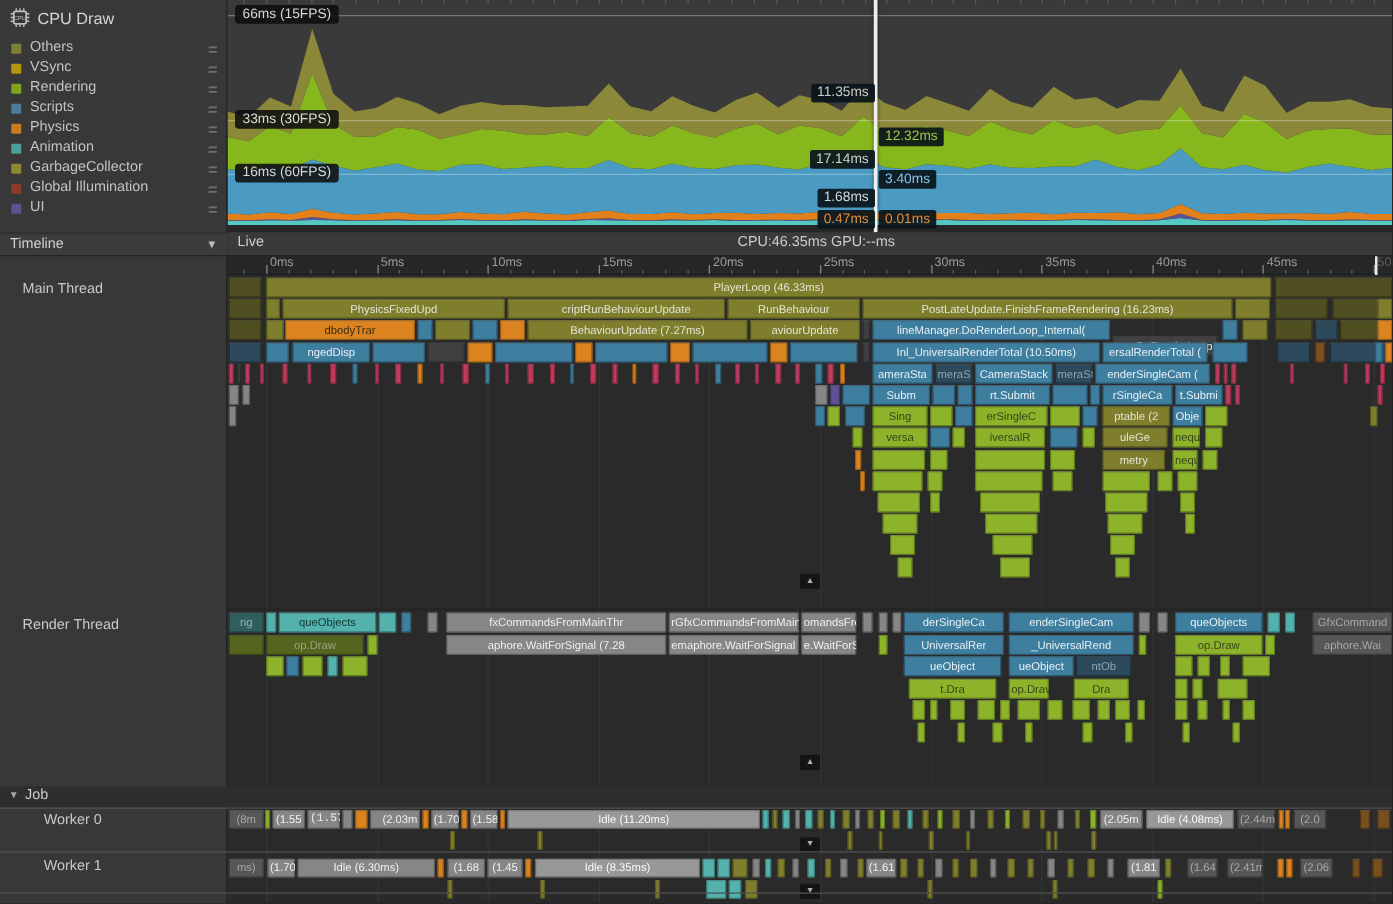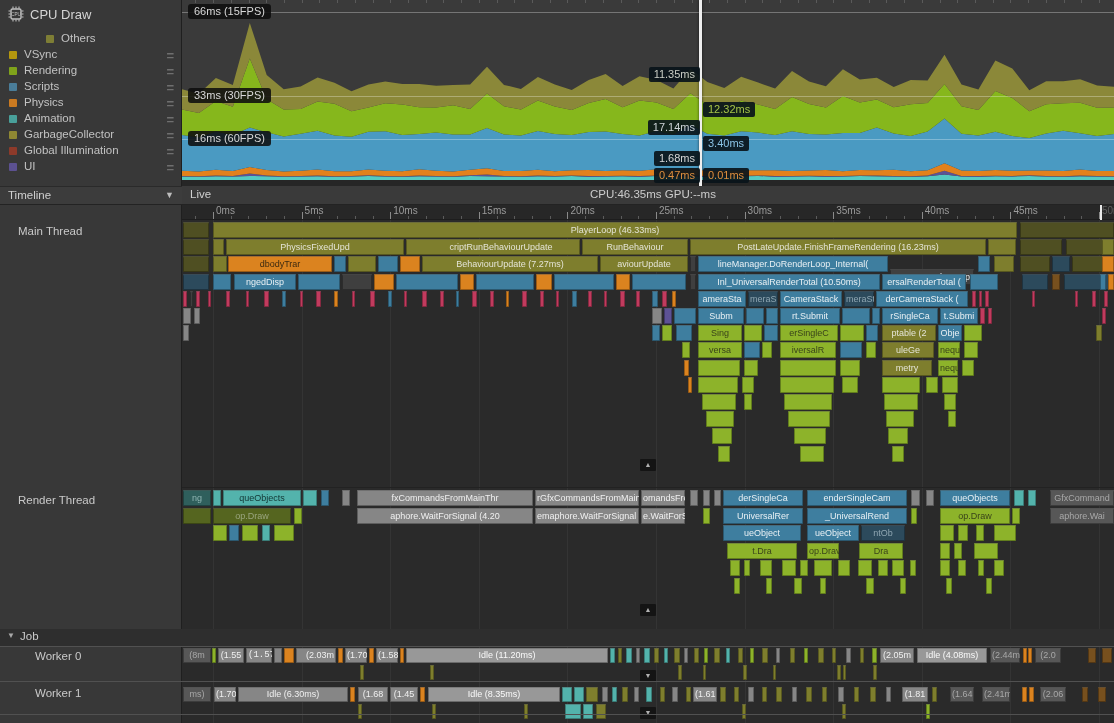--- a/index.html
+++ b/index.html
@@ -55,21 +55,21 @@
   <div id="sidebar">
     <div id="sb-header">
       <svg id="cpu-icon" viewBox="0 0 18 18">
         <rect x="4" y="4" width="10" height="10" rx="1.5" fill="none" stroke="#c0c0c0" stroke-width="1.4"></rect>
         <path d="M6 1.5v2M9 1.5v2M12 1.5v2M6 14.5v2M9 14.5v2M12 14.5v2M1.5 6h2M1.5 9h2M1.5 12h2M14.5 6h2M14.5 9h2M14.5 12h2" stroke="#c0c0c0" stroke-width="1.1"></path>
         <text x="9" y="11" font-size="4.6" fill="#c0c0c0" text-anchor="middle" font-family="Liberation Sans,sans-serif">CPU</text>
       </svg>
       <div id="sb-title">CPU Draw</div>
     </div>
     <div id="legend">
-        <div class="legend-item" style="top: 31px; margin-left: 37px;">
+        <div class="legend-item" style="top: 31px;">
           <span class="legend-chip" style="background: rgb(126, 126, 53);"></span>
           <span class="legend-label">Others</span>
           <span class="legend-handle">=</span>
         </div>
         <div class="legend-item" style="top: 47px;">
           <span class="legend-chip" style="background: rgb(180, 151, 14);"></span>
           <span class="legend-label">VSync</span>
           <span class="legend-handle">=</span>
         </div>
         <div class="legend-item" style="top: 63px;">
@@ -399,21 +399,21 @@
       <div class="bar" style="left: 566px; top: 70.8px; width: 30px; height: 16px; background: rgb(44, 74, 92);">
         <span style="color: rgb(143, 166, 178); line-height: 16px;">meraS</span>
       </div>
       <div class="bar" style="left: 598px; top: 70.8px; width: 62px; height: 16px; background: rgb(62, 126, 159);">
         <span style="color: rgb(232, 240, 244); line-height: 16px;">CameraStack</span>
       </div>
       <div class="bar" style="left: 662px; top: 70.8px; width: 30px; height: 16px; background: rgb(44, 74, 92);">
         <span style="color: rgb(143, 166, 178); line-height: 16px;">meraSt</span>
       </div>
       <div class="bar" style="left: 694px; top: 70.8px; width: 92px; height: 16px; background: rgb(62, 126, 159);">
-        <span style="color: rgb(232, 240, 244); line-height: 16px;">derCameraStack (</span>
+        <span style="color: rgb(232, 240, 244); line-height: 16px;">enderSingleCam (</span>
       </div>
       <div class="bar" style="left: 790px; top: 70.8px; width: 4px; height: 16px; background: rgb(193, 59, 94);"></div>
       <div class="bar" style="left: 797px; top: 70.8px; width: 3px; height: 16px; background: rgb(193, 59, 94);"></div>
       <div class="bar" style="left: 803px; top: 70.8px; width: 4px; height: 16px; background: rgb(193, 59, 94);"></div>
       <div class="bar" style="left: 850px; top: 70.8px; width: 3px; height: 16px; background: rgb(193, 59, 94);"></div>
       <div class="bar" style="left: 893px; top: 70.8px; width: 3px; height: 16px; background: rgb(193, 59, 94);"></div>
       <div class="bar" style="left: 910px; top: 70.8px; width: 4px; height: 16px; background: rgb(193, 59, 94);"></div>
       <div class="bar" style="left: 922px; top: 70.8px; width: 4px; height: 16px; background: rgb(193, 59, 94);"></div>
       <div class="bar" style="left: 1px; top: 88px; width: 8px; height: 16px; background: rgb(134, 134, 134);"></div>
       <div class="bar" style="left: 12px; top: 88px; width: 6px; height: 16px; background: rgb(134, 134, 134);"></div>
@@ -551,21 +551,21 @@
       <div class="bar" style="left: 846px; top: 270px; width: 8px; height: 16px; background: rgb(83, 179, 172);"></div>
       <div class="bar" style="left: 868px; top: 270px; width: 64px; height: 16px; background: rgb(87, 87, 87);">
         <span style="color: rgb(168, 168, 168); line-height: 16px;">GfxCommand</span>
       </div>
       <div class="bar" style="left: 1px; top: 287.5px; width: 28px; height: 16px; background: rgb(85, 101, 31);"></div>
       <div class="bar" style="left: 31px; top: 287.5px; width: 78px; height: 16px; background: rgb(85, 101, 31);">
         <span style="color: rgb(154, 165, 126); line-height: 16px;">op.Draw</span>
       </div>
       <div class="bar" style="left: 112px; top: 287.5px; width: 8px; height: 16px; background: rgb(141, 179, 42);"></div>
       <div class="bar" style="left: 175px; top: 287.5px; width: 176px; height: 16px; background: rgb(134, 134, 134);">
-        <span style="color: rgb(240, 240, 240); line-height: 16px;">aphore.WaitForSignal (4.20</span>
+        <span style="color: rgb(240, 240, 240); line-height: 16px;">aphore.WaitForSignal (7.28</span>
       </div>
       <div class="bar" style="left: 353px; top: 287.5px; width: 104px; height: 16px; background: rgb(134, 134, 134);">
         <span style="color: rgb(240, 240, 240); line-height: 16px;">emaphore.WaitForSignal (8.89ms</span>
       </div>
       <div class="bar" style="left: 459px; top: 287.5px; width: 44px; height: 16px; background: rgb(134, 134, 134);">
         <span style="color: rgb(240, 240, 240); line-height: 16px;">e.WaitForSigna</span>
       </div>
       <div class="bar" style="left: 521px; top: 287.5px; width: 7px; height: 16px; background: rgb(141, 179, 42);"></div>
       <div class="bar" style="left: 541px; top: 287.5px; width: 80px; height: 16px; background: rgb(62, 126, 159);">
         <span style="color: rgb(232, 240, 244); line-height: 16px;">UniversalRer</span>

